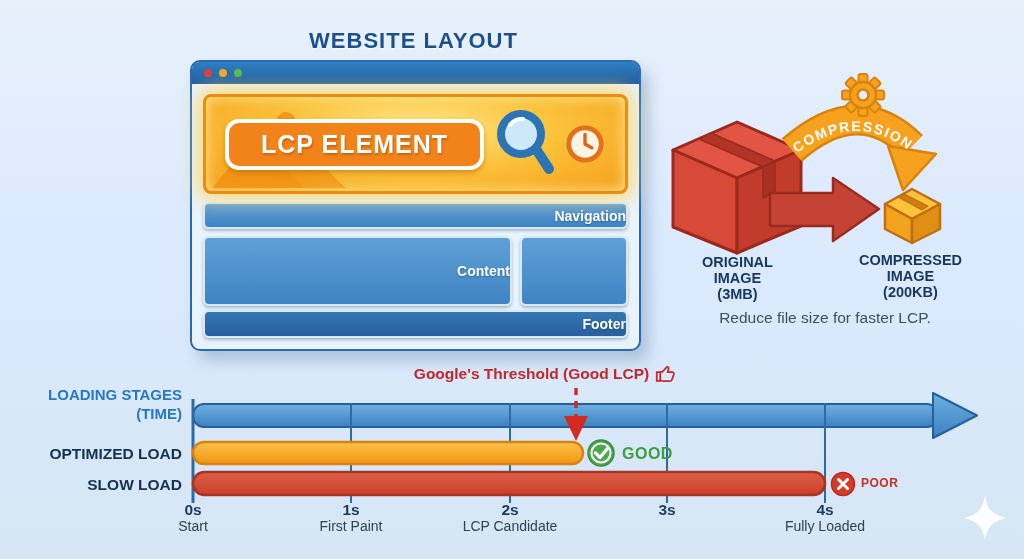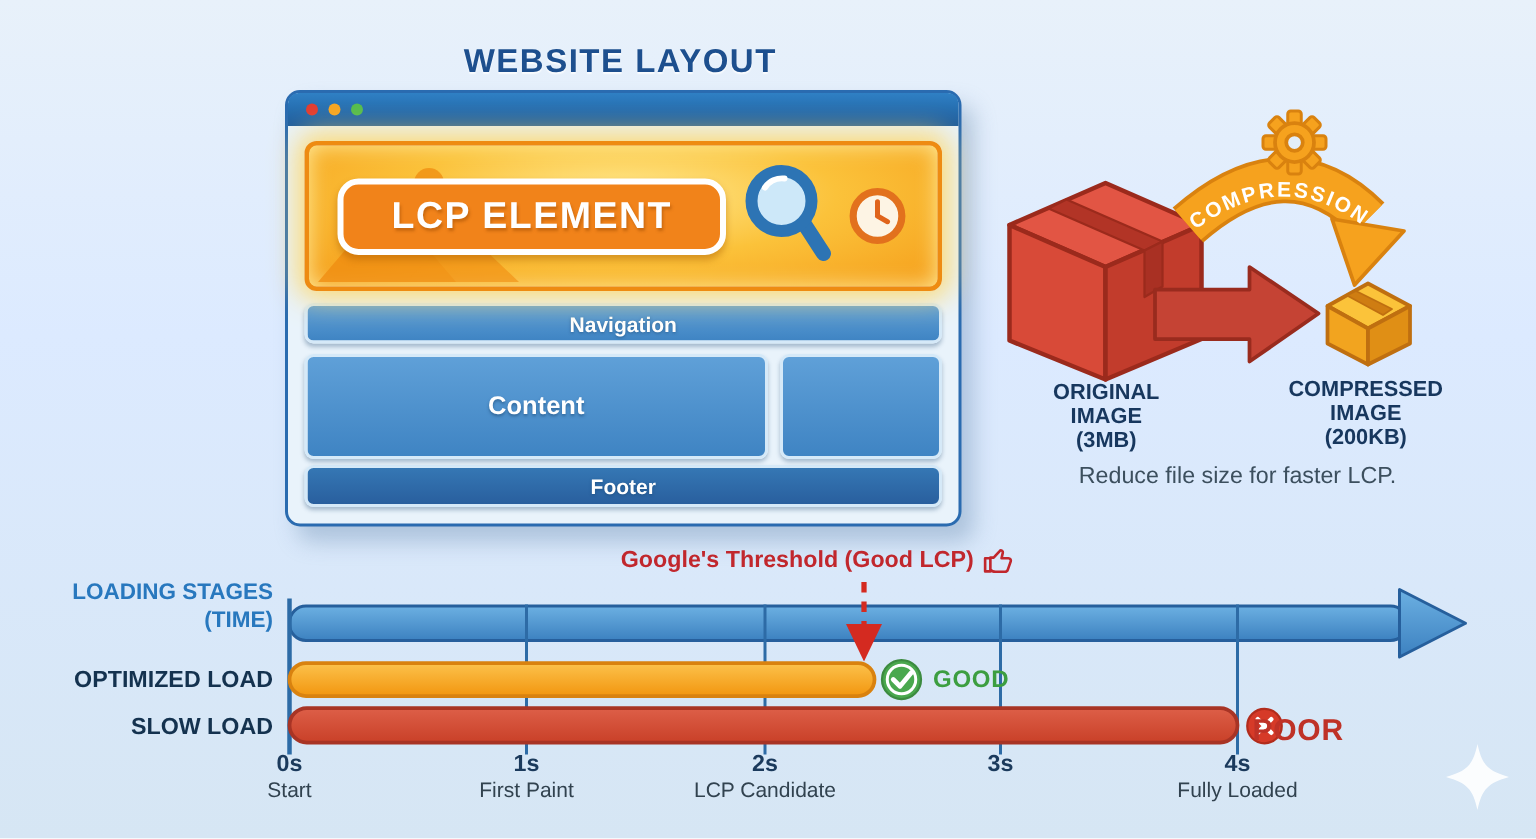--- a/index.html
+++ b/index.html
@@ -25,39 +25,39 @@
   .hero{position:relative;height:94px;border:3px solid #ee8b12;border-radius:8px;
     background:radial-gradient(ellipse at 50% 35%,#ffe98f 0%,#fbc23a 48%,#f59d1a 100%);
     box-shadow:0 0 18px 5px rgba(255,214,96,.85), inset 0 0 14px rgba(255,244,170,.9);
     display:flex;align-items:center;justify-content:center;gap:8px;}
   .hero-mtn{position:absolute;left:6px;bottom:3px;}
   .lcp-pill{position:relative;background:#f1831a;border:4px solid #ffffff;border-radius:14px;
     color:#fff;font-weight:bold;font-size:25px;letter-spacing:1px;padding:7px 32px;
     text-shadow:1px 2px 2px rgba(150,70,0,.45);box-shadow:0 3px 5px rgba(170,90,0,.45);}
   .blue-box{background:linear-gradient(180deg,#5fa0d8,#3f84c3);border:2px solid #d5e9f8;
     border-radius:6px;color:#fff;font-weight:bold;display:flex;align-items:center;
-    justify-content:center;box-shadow:0 2px 3px rgba(40,80,120,.35);
+    justify-content:flex-end;box-shadow:0 2px 3px rgba(40,80,120,.35);
     text-shadow:0 1px 2px rgba(20,60,100,.5);}
   .navbar{height:23px;margin-top:8px;font-size:14px;}
   .content-row{display:flex;gap:8px;margin-top:7px;}
-  .content-box{flex:1;height:66px;font-size:17px;}
+  .content-box{flex:1;height:66px;font-size:14px;}
   .side-box{width:104px;height:66px;}
   .footerbar{height:24px;margin-top:4px;font-size:14px;
     background:linear-gradient(180deg,#3577b4,#295f9e);}
   
   .img-label{text-align:center;font-weight:bold;font-size:14.5px;line-height:16px;color:#17375e;}
   .caption{text-align:center;font-size:15.5px;color:#3c4f5e;}
   
   .axis-label{left:18px;top:385px;width:164px;text-align:right;font-weight:bold;
     font-size:15px;line-height:19px;color:#2878be;}
   .row-label{width:164px;left:18px;text-align:right;font-weight:bold;font-size:15.5px;color:#14324f;}
   .threshold{left:400px;top:363px;width:290px;display:flex;align-items:center;
     justify-content:center;gap:6px;font-weight:bold;font-size:15.5px;color:#c1272d;text-align:right;}
   .good-label{left:622px;top:445px;font-weight:bold;font-size:16px;color:#3c9e40;letter-spacing:.5px;text-align:center;}
-  .poor-label{left:835px;top:476px;font-weight:bold;font-size:20px;color:#bf3227;letter-spacing:.5px;}
+  .poor-label{left:861px;top:476px;font-weight:bold;font-size:12px;color:#bf3227;letter-spacing:.5px;}
   .tick{top:501px;width:140px;text-align:center;line-height:17px;}
   .tick .t{font-weight:bold;font-size:15.5px;color:#1b3a5c;}
   .tick .s{font-size:14px;color:#31424f;}
 </style>
 </head>
 <body>
 
 <div id="canvas">
 
   <svg class="abs" style="left:0;top:0" width="1024" height="559" viewBox="0 0 1024 559">

